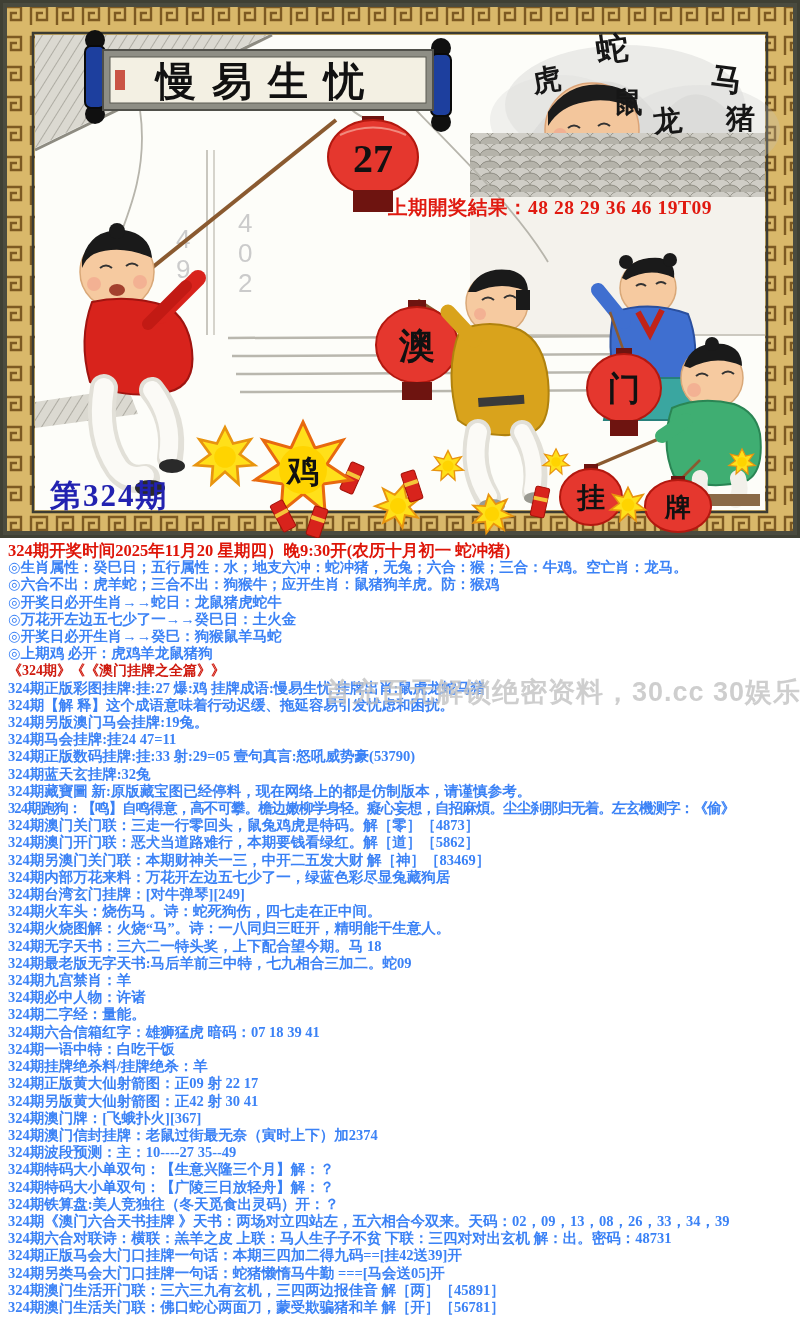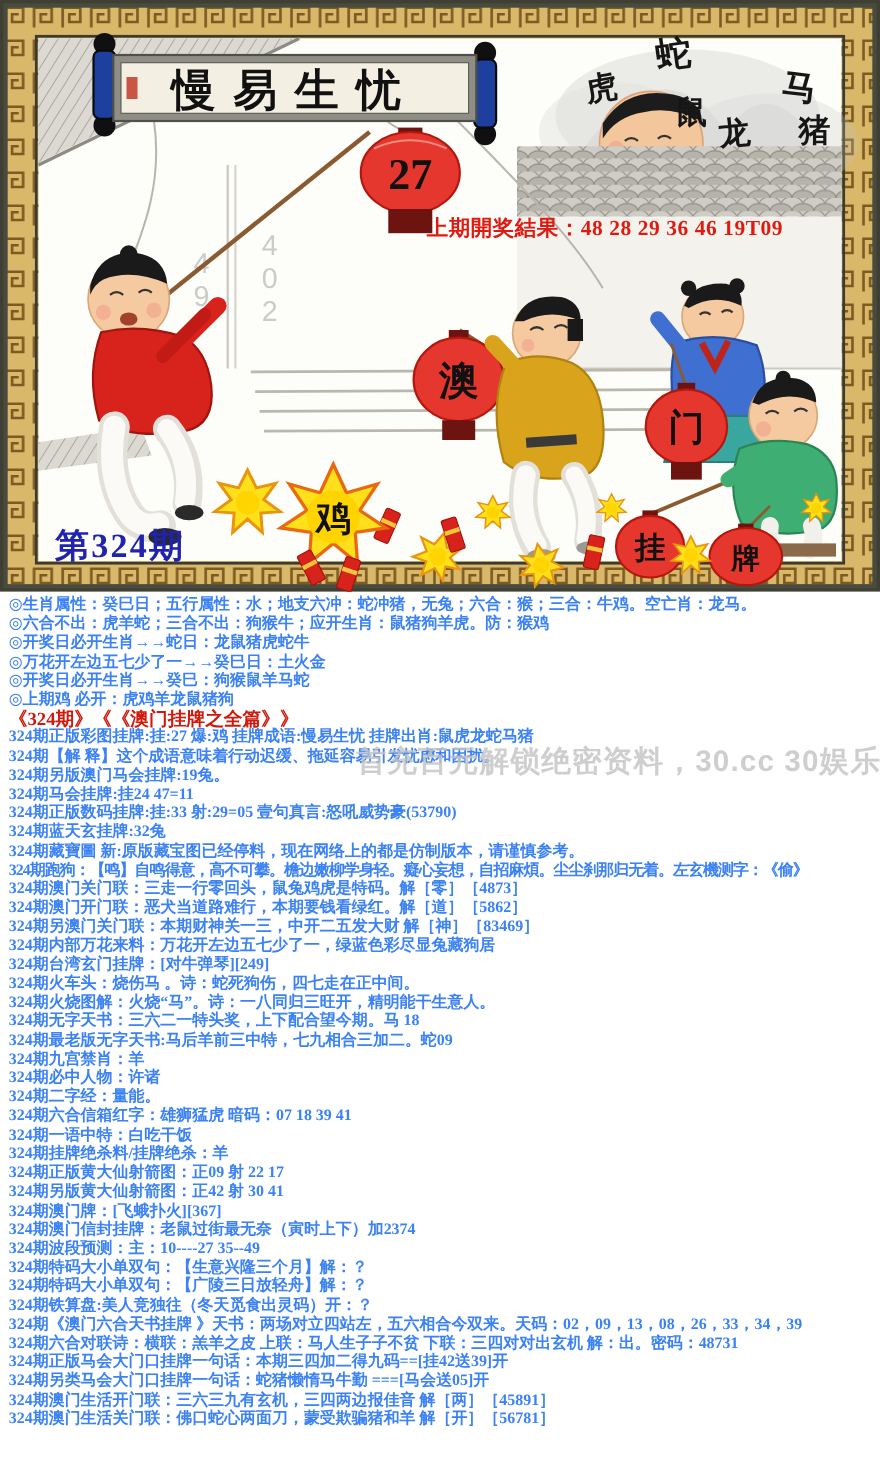--- a/index.html
+++ b/index.html
@@ -3,21 +3,21 @@
 <meta charset="utf-8">
 <style>
   html,body{margin:0;padding:0;}
   body{width:800px;height:1342px;background:#ffffff;overflow:hidden;
        font-family:"Liberation Serif","DejaVu Serif",serif;position:relative;}
   .art{position:relative;width:800px;height:538px;background:#fff;}
   .info{position:relative;padding:4px 0 0 8px;}
   .line{font-size:14.5px;line-height:17.2px;white-space:nowrap;color:#3b82f6;
         font-weight:700;letter-spacing:0;}
   .line.red-lg{color:#de1508;font-size:16.5px;}
-  .line.red{color:#cf1a0e;font-size:17px;}
+  .line.red{color:#cf1a0e;font-size:14px;}
   .line.tight{letter-spacing:-0.9px;}
   .watermark{position:absolute;left:324px;top:658px;font-family:"Liberation Sans","DejaVu Sans",sans-serif;
         font-size:27px;font-weight:700;color:#c3c3c3;opacity:.8;white-space:nowrap;
         letter-spacing:1px;pointer-events:none;z-index:5;margin-top:16px;}
 </style>
 </head>
 <body>
 
 <div class="art">
 <svg width="800" height="538" viewBox="0 0 800 538">
@@ -244,20 +244,21 @@
     <use href="#cracker" transform="translate(-20,46) rotate(-28)"></use>
     <use href="#cracker" transform="translate(14,52) rotate(18)"></use>
   </g>
 
   <text x="50" y="506" font-size="31" font-weight="700" fill="#2222b0" font-family="'Liberation Serif','DejaVu Serif',serif" letter-spacing="2">第324期</text>
 </svg>
 </div>
 
 <div class="watermark">首充百元解锁绝密资料，30.cc 30娱乐</div>
 <div class="info">
+    <div class="line red-lg">324期开奖时间2025年11月20 星期四）晚9:30开(农历十月初一 蛇冲猪)</div>
     <div class="line">◎生肖属性：癸巳日；五行属性：水；地支六冲：蛇冲猪，无兔；六合：猴；三合：牛鸡。空亡肖：龙马。</div>
     <div class="line">◎六合不出：虎羊蛇；三合不出：狗猴牛；应开生肖：鼠猪狗羊虎。防：猴鸡</div>
     <div class="line">◎开奖日必开生肖→→蛇日：龙鼠猪虎蛇牛</div>
     <div class="line">◎万花开左边五七少了一→→癸巳日：土火金</div>
     <div class="line">◎开奖日必开生肖→→癸巳：狗猴鼠羊马蛇</div>
     <div class="line">◎上期鸡 必开：虎鸡羊龙鼠猪狗</div>
     <div class="line red">《324期》《《澳门挂牌之全篇》》</div>
     <div class="line">324期正版彩图挂牌:挂:27 爆:鸡 挂牌成语:慢易生忧 挂牌出肖:鼠虎龙蛇马猪</div>
     <div class="line">324期【解 释】这个成语意味着行动迟缓、拖延容易引发忧虑和困扰。</div>
     <div class="line">324期另版澳门马会挂牌:19兔。</div>

